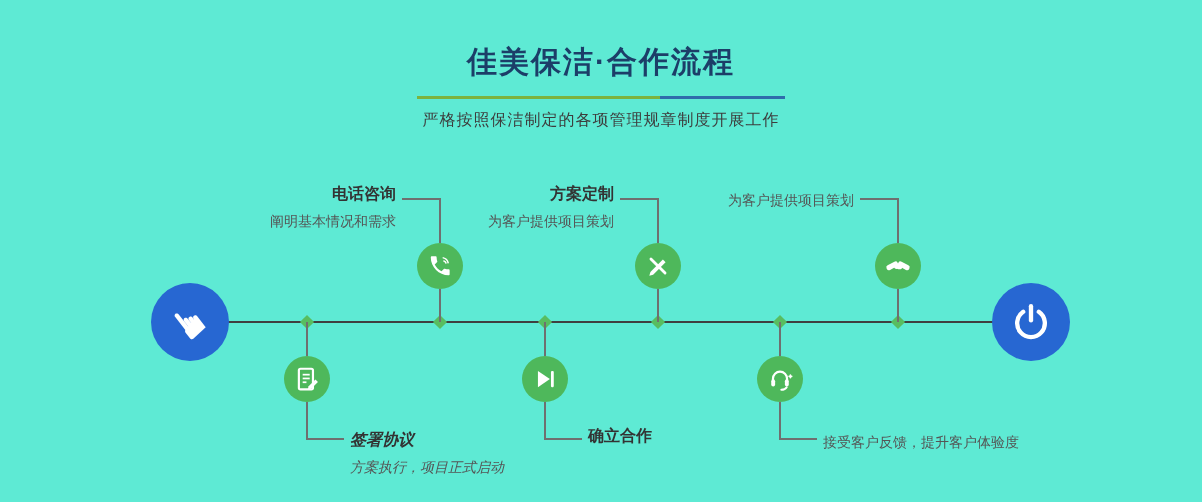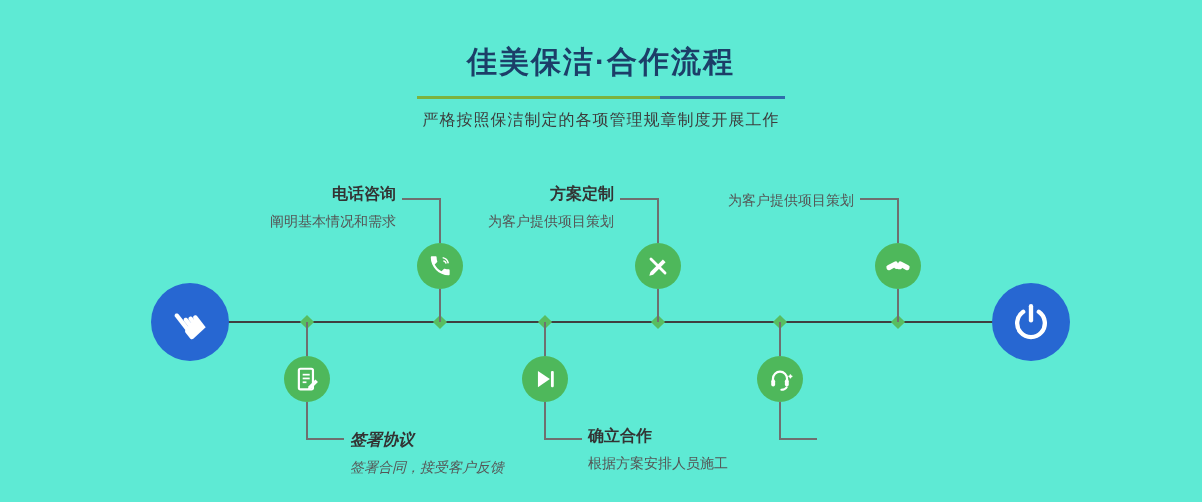--- a/index.html
+++ b/index.html
@@ -126,45 +126,45 @@
       <line x1="8" y1="8" x2="14.5" y2="8" stroke="#fff" stroke-width="1.6"></line>
       <line x1="8" y1="11.5" x2="14.5" y2="11.5" stroke="#fff" stroke-width="1.6"></line>
       <line x1="8" y1="15" x2="11.5" y2="15" stroke="#fff" stroke-width="1.6"></line>
       <path d="M13.5 18.8l6.3-6.3 2.3 2.3-6.3 6.3-3.3 1z" fill="#fff"></path>
     </svg>
   </div>
   <div class="conn-v" style="left:306px;top:402px;height:37px;"></div>
   <div class="conn-h" style="left:306px;top:438px;width:38px;"></div>
   <div class="label label-bottom" style="left:350px;top:430px;font-style:italic;">
     <div class="step-title">签署协议</div>
-    <div class="step-desc">签署合同，接受客户反馈</div>
+    <div class="step-desc">方案执行，项目正式启动</div>
   </div>
 
   <div class="conn-v" style="left:544px;top:322px;height:34px;"></div>
   <div class="gcircle" style="left:522px;top:356px;">
     <svg viewBox="0 0 24 24" fill="#fff">
       <path d="M5.5 4.5l11 7.5-11 7.5z"></path>
       <rect x="17.5" y="4.5" width="2.6" height="15" rx="1.1"></rect>
     </svg>
   </div>
   <div class="conn-v" style="left:544px;top:402px;height:37px;"></div>
   <div class="conn-h" style="left:544px;top:438px;width:38px;"></div>
   <div class="label label-bottom" style="left:588px;top:426px;">
     <div class="step-title">确立合作</div>
-    <div class="step-desc">根据方案安排人员施工</div>
   </div>
 
   <div class="conn-v" style="left:779px;top:322px;height:34px;"></div>
   <div class="gcircle" style="left:757px;top:356px;">
     <svg viewBox="0 0 24 24">
       <path d="M5.5 13v-1.3a6.5 6.5 0 0 1 13 0V13" fill="none" stroke="#fff" stroke-width="2"></path>
       <rect x="3.9" y="12.3" width="3.6" height="6.6" rx="1.8" fill="#fff"></rect>
       <rect x="16.5" y="12.3" width="3.6" height="6.6" rx="1.8" fill="#fff"></rect>
       <path d="M18.2 19.6c-1 1.7-3 2.4-5 2.4" fill="none" stroke="#fff" stroke-width="1.8" stroke-linecap="round"></path>
       <path d="M20.4 9.6h2.4M21.6 8.4v2.4" fill="none" stroke="#fff" stroke-width="1.5" stroke-linecap="round"></path>
     </svg>
   </div>
   <div class="conn-v" style="left:779px;top:402px;height:37px;"></div>
   <div class="conn-h" style="left:779px;top:438px;width:38px;"></div>
   <div class="label label-bottom" style="left:823px;top:426px;">
+    <div class="step-desc">接受客户反馈，提升客户体验度</div>
   </div>
 
 </div>
 
 </body></html>

